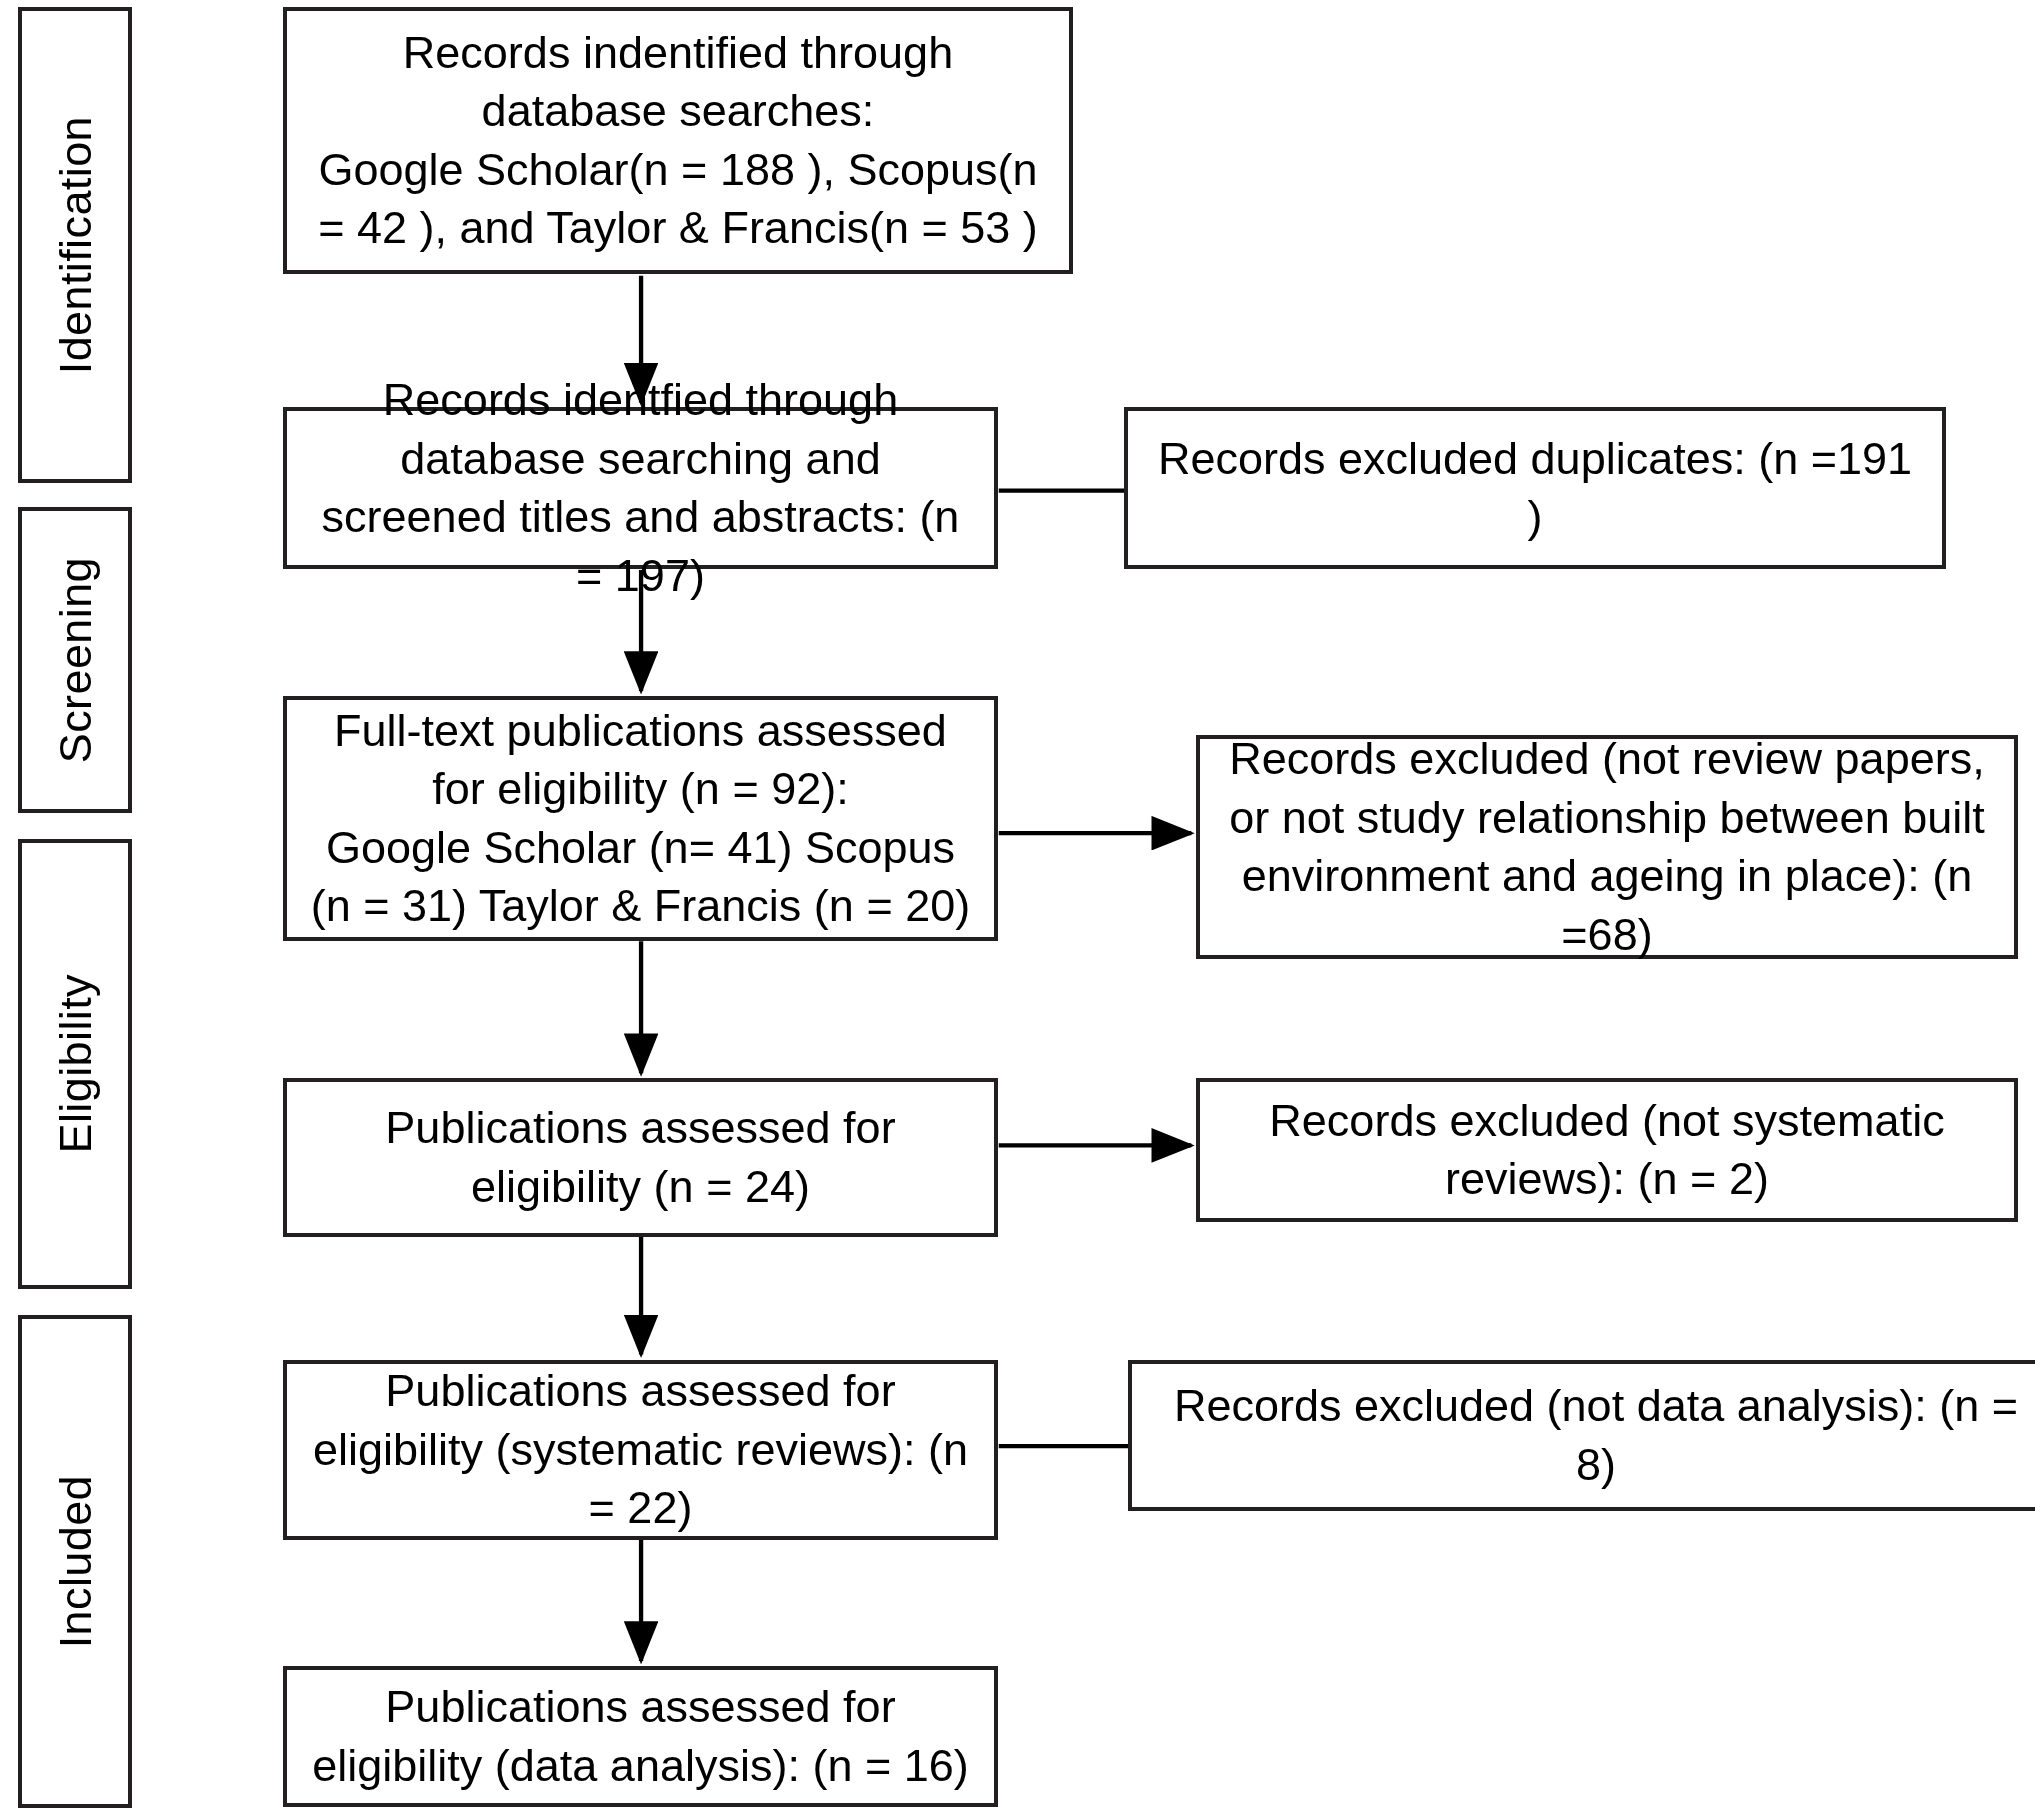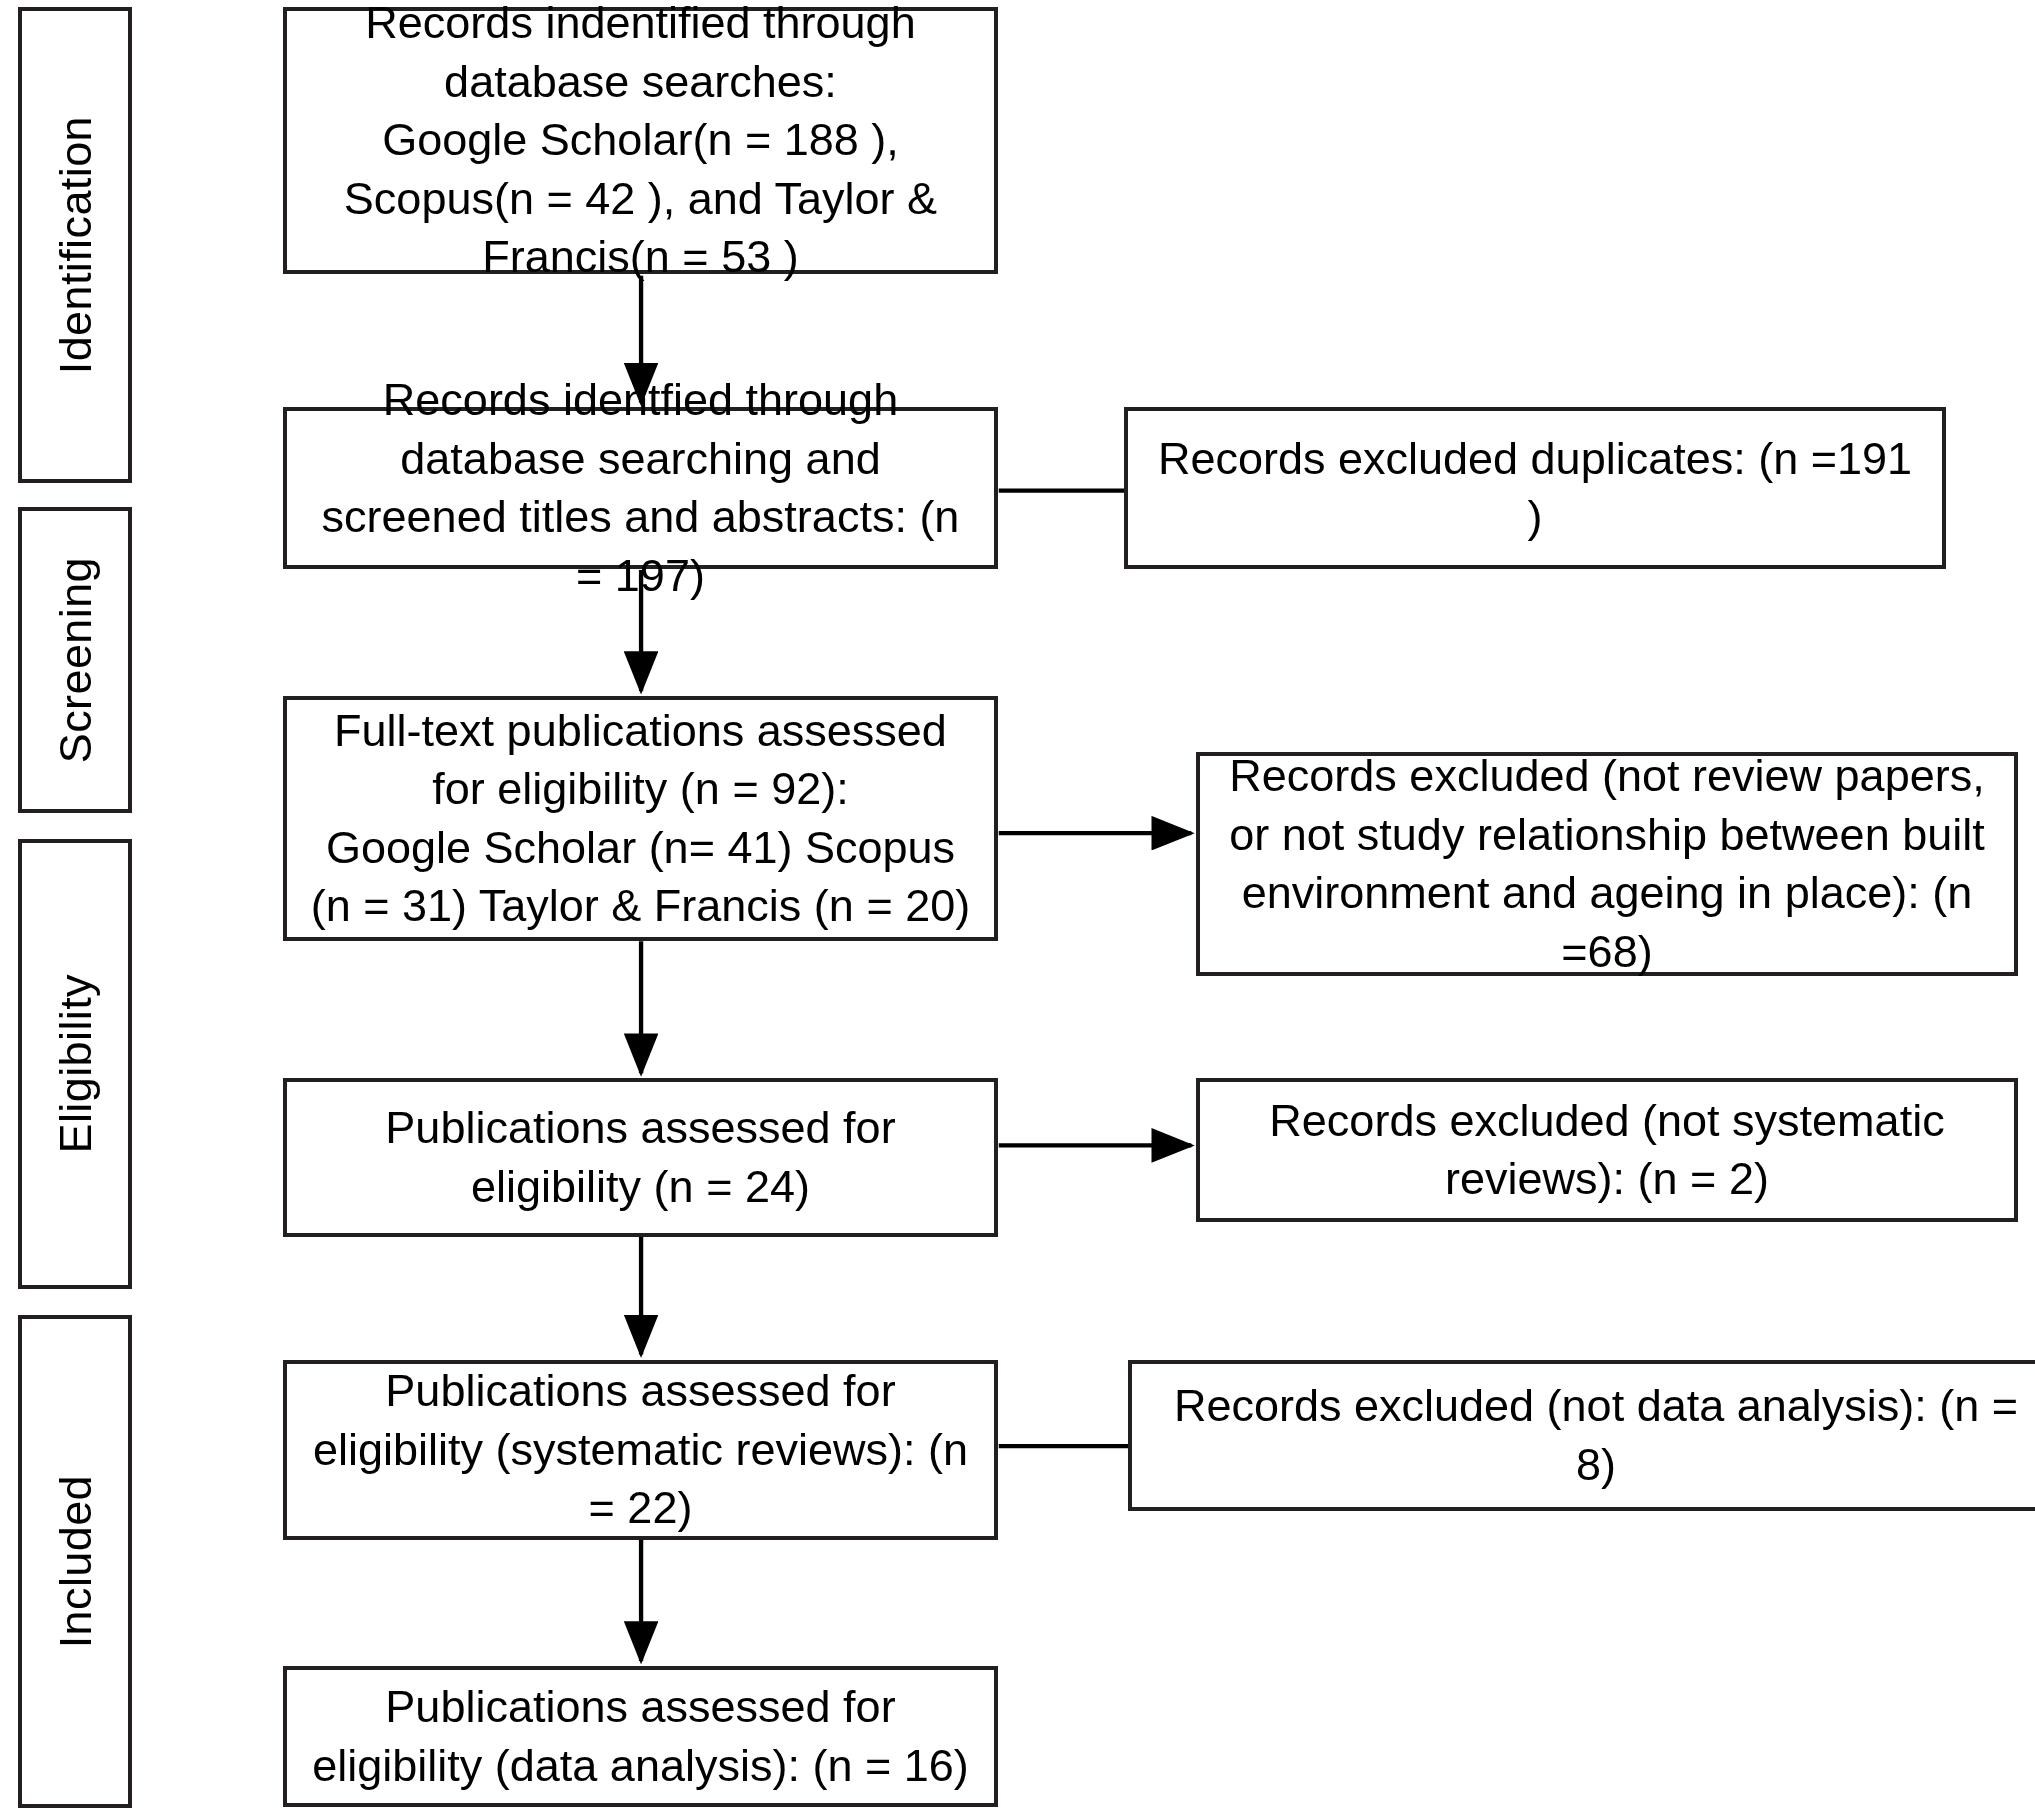--- a/index.html
+++ b/index.html
@@ -102,21 +102,21 @@
   </div>
 
   <div class="stage-rail" style="left:18px; top:839px; width:114px; height:450px;">
     <span class="stage-label">Eligibility</span>
   </div>
 
   <div class="stage-rail" style="left:18px; top:1315px; width:114px; height:493px;">
     <span class="stage-label">Included</span>
   </div>
 
-  <div class="flow-box" style="left:283px; top:7.2px; width:715px; height:267px;">
+  <div class="flow-box" style="left:283px; top:7.2px; width:790px; height:267px;">
     <span class="box-text">Records indentified through database searches:
 Google Scholar(n = 188 ), Scopus(n = 42 ), and Taylor &amp; Francis(n = 53 )</span>
   </div>
 
   <div class="flow-box" style="left:283px; top:407px; width:715px; height:162px;">
     <span class="box-text">Records identfied through database searching and screened titles and abstracts: (n = 197)</span>
   </div>
 
   <div class="flow-box" style="left:283px; top:696px; width:715px; height:245px;">
     <span class="box-text">Full-text publications assessed for eligibility (n = 92):
@@ -132,21 +132,21 @@
   </div>
 
   <div class="flow-box" style="left:283px; top:1666px; width:715px; height:141px;">
     <span class="box-text">Publications assessed for eligibility (data analysis):  (n = 16)</span>
   </div>
 
   <div class="flow-box" style="left:1124px; top:407px; width:822px; height:162px;">
     <span class="box-text">Records excluded duplicates: (n =191 )</span>
   </div>
 
-  <div class="flow-box" style="left:1196px; top:752px; width:822px; height:224px;">
+  <div class="flow-box" style="left:1196px; top:735px; width:822px; height:224px;">
     <span class="box-text">Records excluded (not review papers, or not study relationship between built environment and ageing in place): (n =68)</span>
   </div>
 
   <div class="flow-box" style="left:1196px; top:1078px; width:822px; height:144px;justify-content:flex-end;">
     <span class="box-text">Records excluded (not systematic reviews): (n = 2)</span>
   </div>
 
   <div class="flow-box" style="left:1128px; top:1360px; width:936px; height:151px;">
     <span class="box-text">Records excluded (not data analysis): (n = 8)</span>
   </div>

